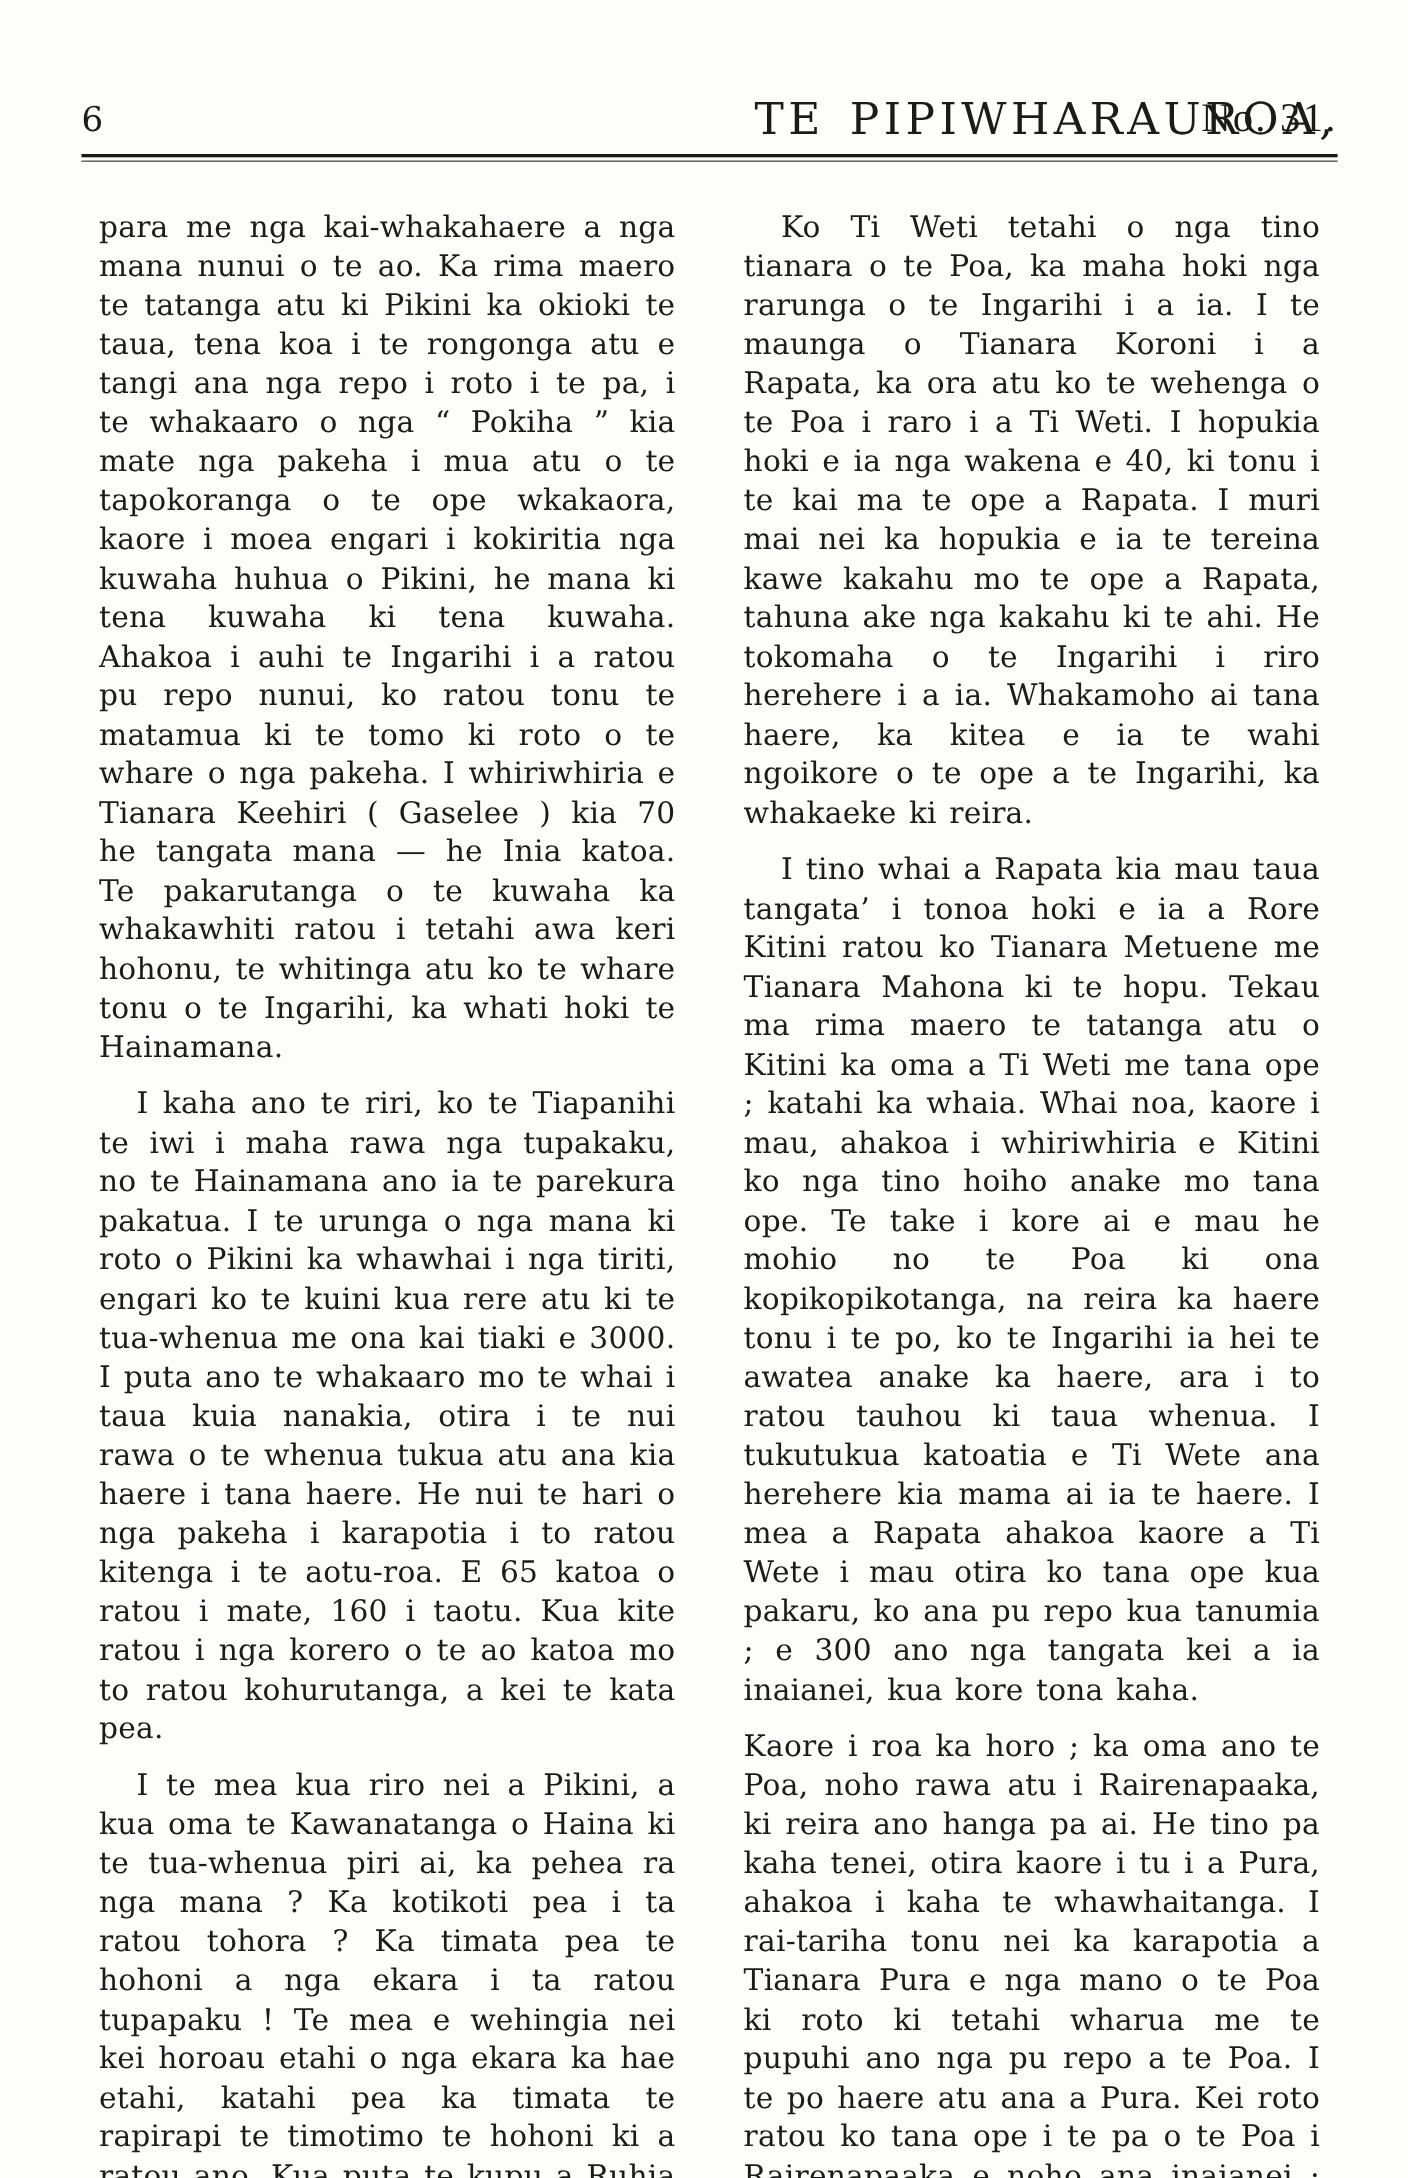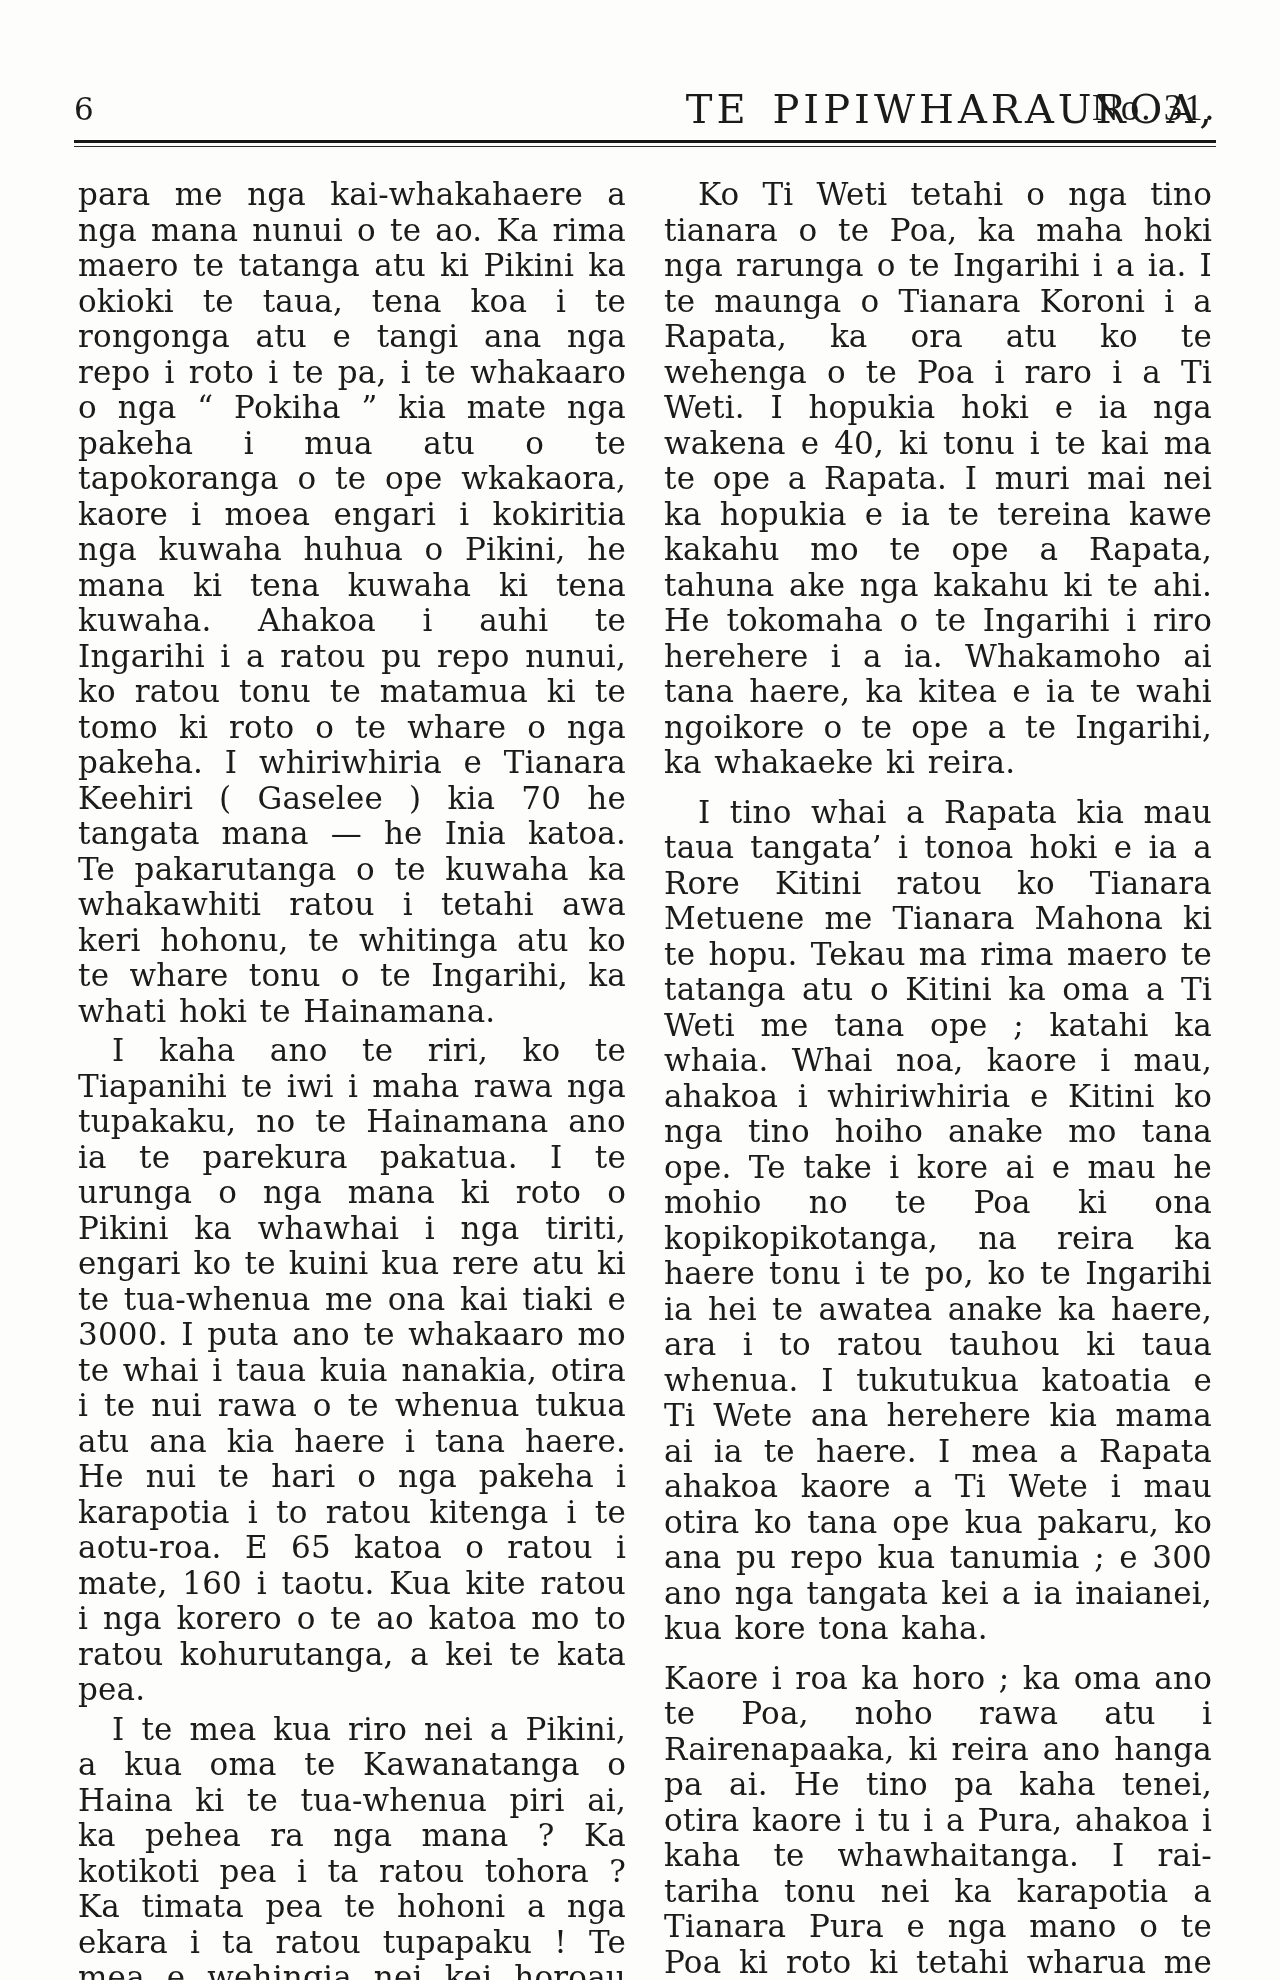--- a/index.html
+++ b/index.html
@@ -35,22 +35,22 @@
     height:3px;
   }
   
   .columns{
     display:flex;
     margin-top:26px;
     gap:30px;
   }
   .col{width:556px;}
   .col p{
-    margin:4px;
-    font-size:31px;
+    margin:16px;
+    font-size:27px;
     line-height:35.5px;
     text-align:justify;
     word-spacing:2.5px;
     letter-spacing:.2px;
   }
   .col p.indent{text-indent:34px;}
   .col-right p{margin-bottom:14px;}
 </style>
 </head>
 <body>

